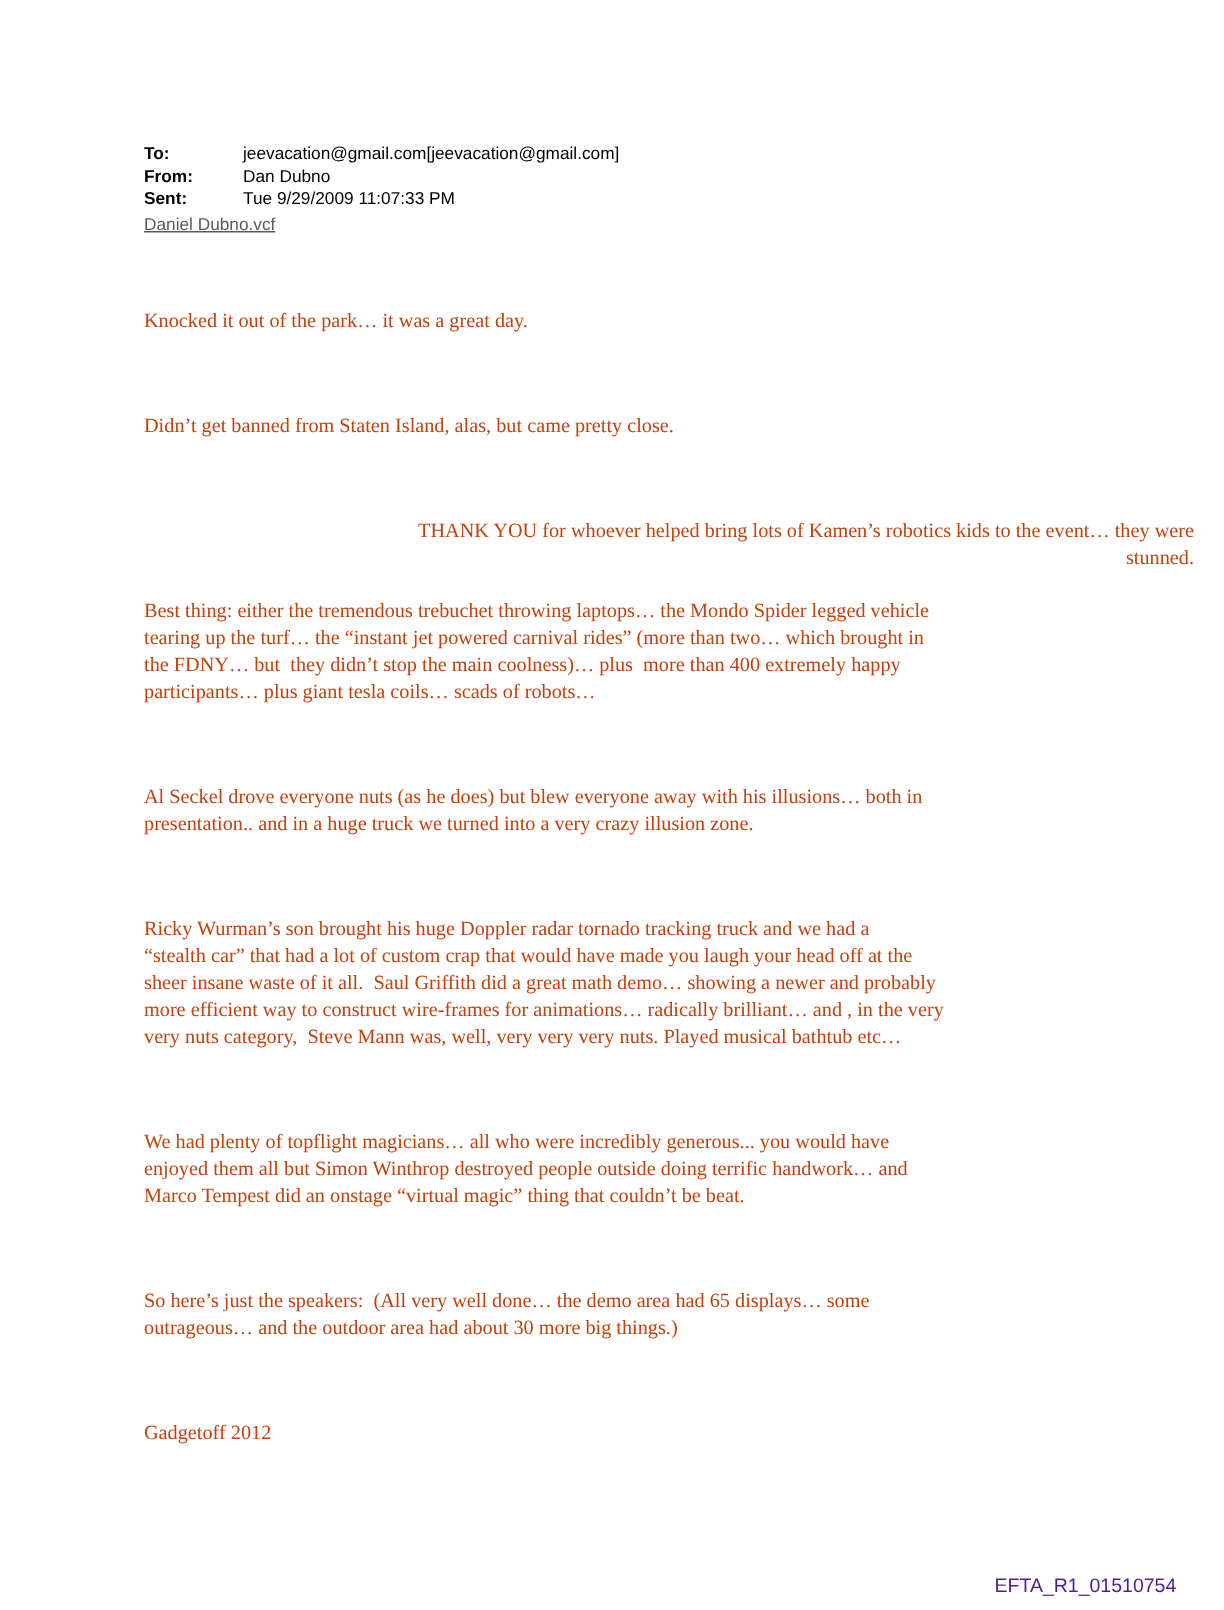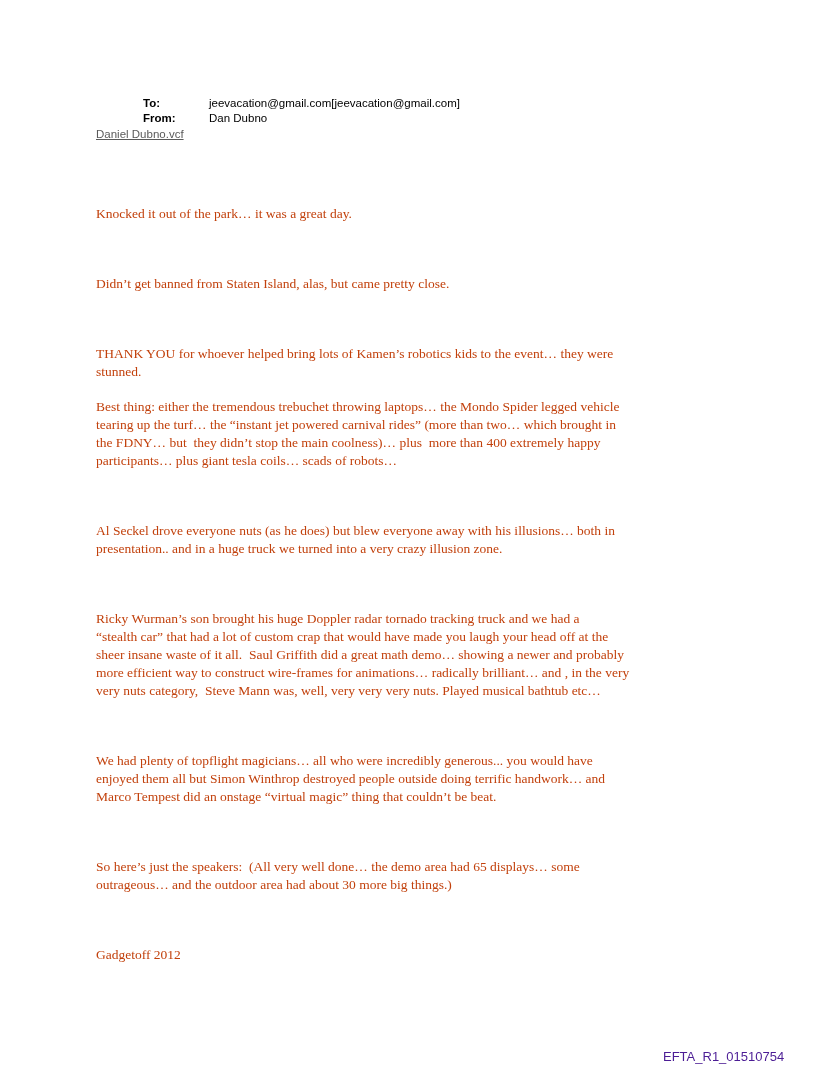--- a/index.html
+++ b/index.html
@@ -24,21 +24,20 @@
     color: #000000;
   }
   .field-row {
     display: flex;
     line-height: 15.2px;
   }
   .field-label {
     width: 66px;
     font-weight: bold;
     flex: 0 0 66px;
-    margin-left: 47px;
   }
   .field-value {
     white-space: nowrap;
   }
   .attachment-row {
     line-height: 15.2px;
     margin-top: 1px;
   }
   .attachment-link {
     color: #5a5a5a;
@@ -55,20 +54,21 @@
     font-size: 13.5px;
     line-height: 18px;
     color: #c2410c;
   }
   .para {
     margin: 0 0 52px 0;
     white-space: pre-wrap;
   }
   .para-tight {
     margin-bottom: 17px;
+    text-align: right;
   }
   
   .bates {
     position: absolute;
     left: 663px;
     top: 1049px;
     font-family: "Liberation Sans", sans-serif;
     font-size: 13px;
     color: #4c1d95;
     white-space: nowrap;
@@ -80,20 +80,24 @@
 <div class="page">
 
   <div class="email-header">
     <div class="field-row">
       <span class="field-label">To:</span>
       <span class="field-value">jeevacation@gmail.com[jeevacation@gmail.com]</span>
     </div>
     <div class="field-row">
       <span class="field-label">From:</span>
       <span class="field-value">Dan Dubno</span>
+    </div>
+    <div class="field-row">
+      <span class="field-label">Sent:</span>
+      <span class="field-value">Tue 9/29/2009 11:07:33 PM</span>
     </div>
     <div class="attachment-row">
       <a class="attachment-link">Daniel Dubno.vcf</a>
     </div>
   </div>
 
   <div class="email-body">
     <p class="para">Knocked it out of the park… it was a great day.</p>
     <p class="para">Didn’t get banned from Staten Island, alas, but came pretty close.</p>
     <p class="para para-tight">THANK YOU for whoever helped bring lots of Kamen’s robotics kids to the event… they were

